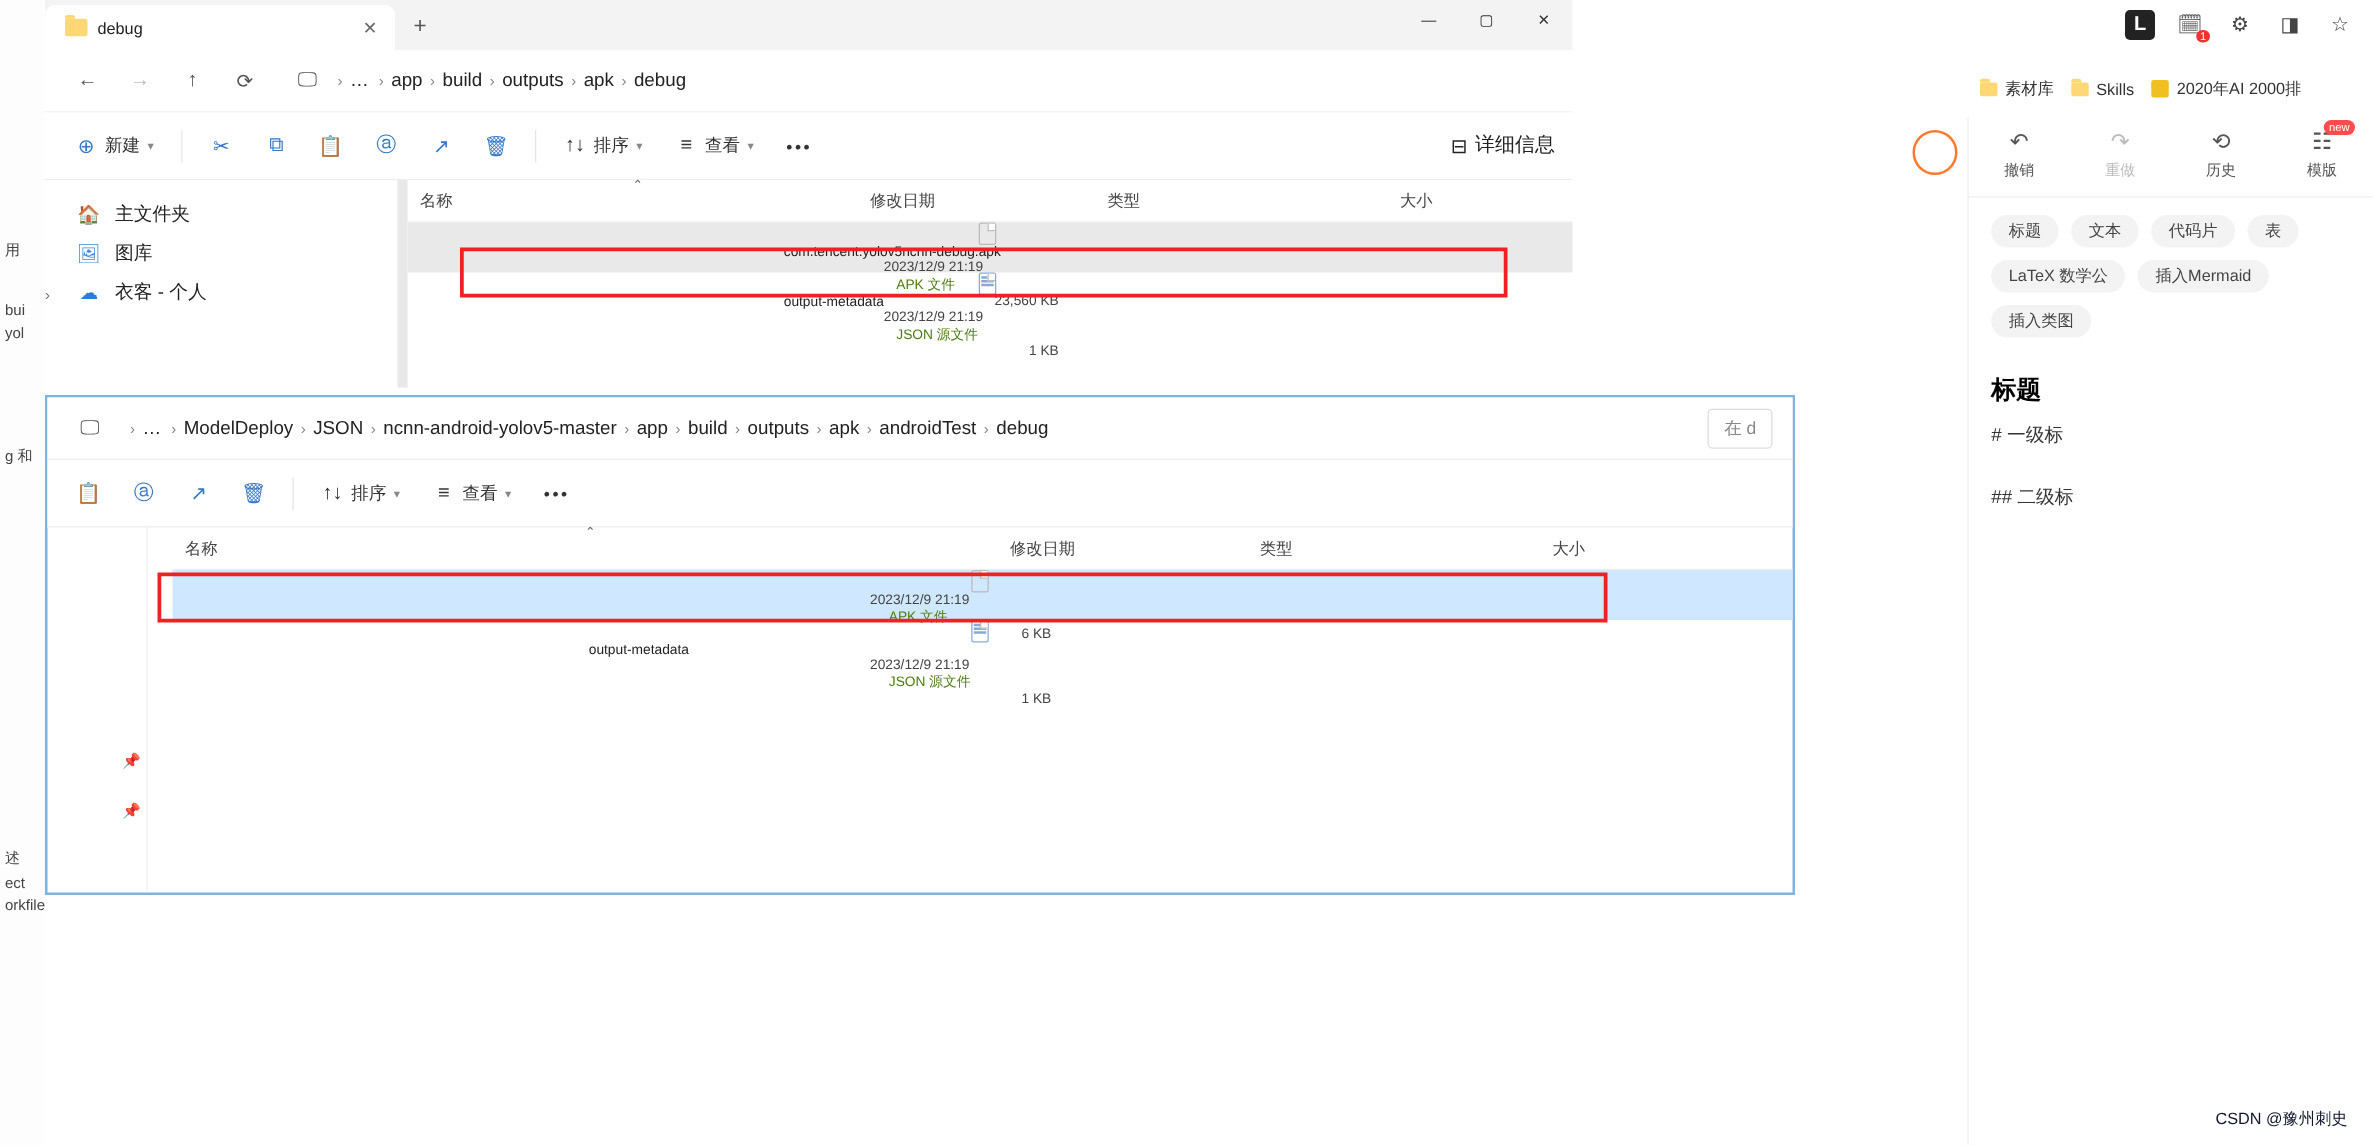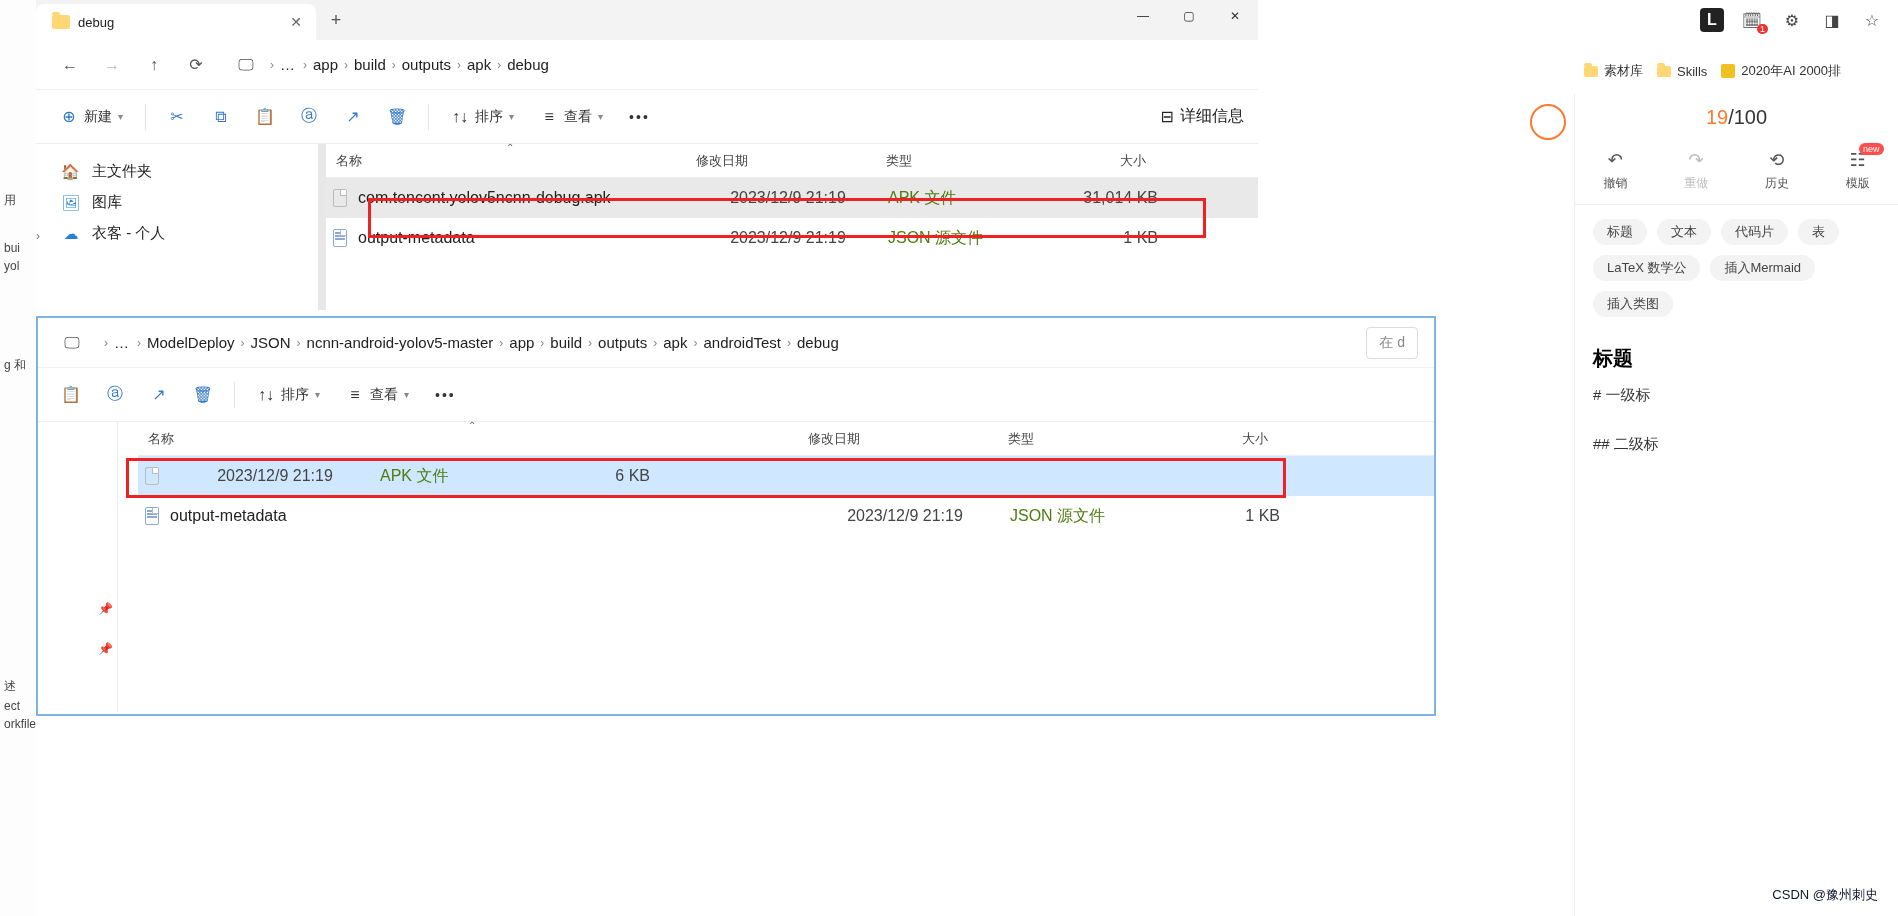--- a/index.html
+++ b/index.html
@@ -45,26 +45,26 @@
 .side-grip { position:absolute; right:0; top:0; bottom:0; width:8px; background:#e8e8e8; cursor:col-resize; }
 
 .filelist { flex:1; }
 .cols { display:flex; align-items:center; height:34px; font-size:13px; color:#444; border-bottom:1px solid #eee; position:relative; }
 .cols span { padding:0 10px; }
 .c-name { width:360px; }
 .c-date { width:190px; }
 .c-type { width:170px; }
 .c-size { width:110px; text-align:right; }
 .sort-ind { position:absolute; left:170px; top:-2px; font-size:10px; color:#666; }
-.row { display:flex; align-items:center; height:40px; font-size:16px; color:#222; cursor:pointer; }
+.row { display:flex; align-items:center; height:40px; font-size:11px; color:#222; cursor:pointer;flex-direction:column; }
 .row.selected { background:#e9e9e9; }
 .row.sel2 { background:#cfe8ff; }
 .row .ico { width:20px; height:20px; margin:0 8px 0 4px; display:flex; align-items:center; justify-content:center; }
 .row .fname { width:330px; }
-.row .fdate { width:190px; padding-left:10px; color:#444;text-align:center; }
+.row .fdate { width:190px; padding-left:10px; color:#444; }
 .row .ftype { width:170px; padding-left:10px; color:#4d7c0f; }
 .row .fsize { width:110px; text-align:right; color:#444; }
 .file-ico { width:14px; height:18px; border:1px solid #bbb; border-radius:2px; position:relative; }
 .file-ico::after { content:""; position:absolute; top:0; right:0; width:5px; height:5px; background:#fff; border-left:1px solid #bbb; border-bottom:1px solid #bbb; }
 .json-ico { border-color:#8aa9d6; }
 .json-ico::before { content:""; position:absolute; left:1px; right:1px; top:2px; height:2px; background:#8aa9d6; box-shadow:0 3px 0 #8aa9d6,0 6px 0 #8aa9d6; }
 
 .redbox { position:absolute; border:3px solid #e22; pointer-events:none; }
 
 
@@ -222,21 +222,21 @@
         <span class="c-size">大小</span>
       </div>
       <div id="rows1">
           <div class="row selected">
             <span class="ico">
               <span class="file-ico "></span>
             </span>
       <span class="fname" style="width:330px">com.tencent.yolov5ncnn-debug.apk</span>
       <span class="fdate" style="width:190px">2023/12/9 21:19</span>
       <span class="ftype">APK 文件</span>
-      <span class="fsize">31,014 KB</span>
+      <span class="fsize">23,560 KB</span>
           </div>
           <div class="row">
             <span class="ico">
               <span class="file-ico json-ico"></span>
             </span>
       <span class="fname" style="width:330px">output-metadata</span>
       <span class="fdate" style="width:190px">2023/12/9 21:19</span>
       <span class="ftype">JSON 源文件</span>
       <span class="fsize">1 KB</span>
           </div>
@@ -357,21 +357,20 @@
     </div>
   <div class="bm-item">
       <span style="background:#f0c020;width:14px;height:14px;border-radius:2px"></span>
       <span>2020年AI 2000排</span>
     </div>
 </div>
 
 <div class="circle-btn"></div>
 
 <div class="rpanel">
-  <div class="rp-counter"><span class="cnt">19</span><span>/100</span></div>
   <div class="rp-actions">
     <div class="rp-act">
         <span style="font-size:18px">↶</span>
         <span>撤销</span>
       </div>
     <div class="rp-act" style="color:#bbb">
         <span style="font-size:18px">↷</span>
         <span>重做</span>
       </div>
     <div class="rp-act">

